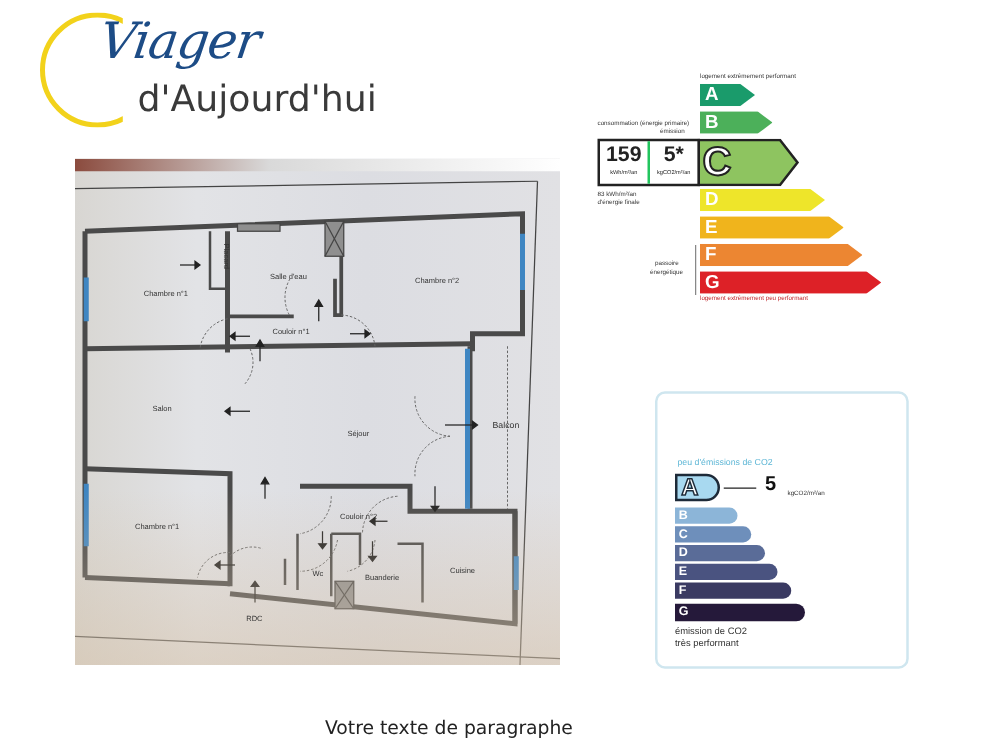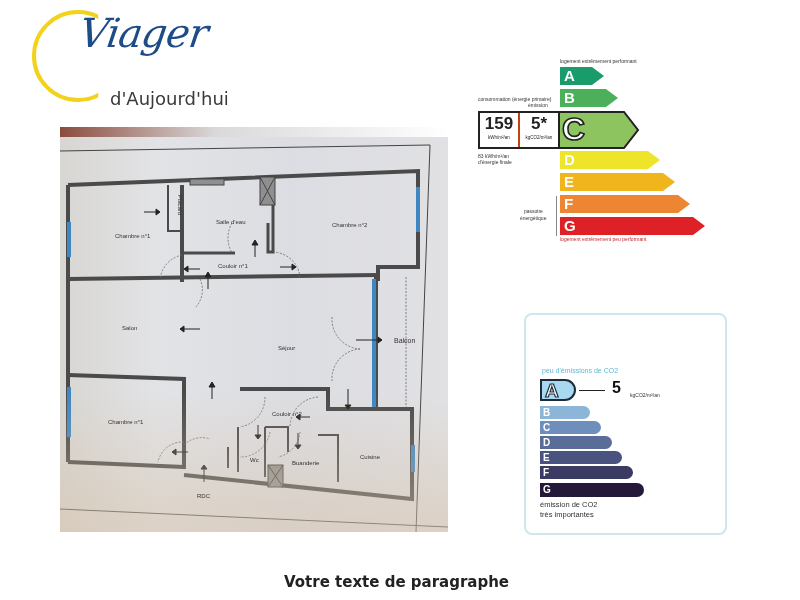--- a/index.html
+++ b/index.html
@@ -3,50 +3,50 @@
 <meta charset="utf-8">
 <style>
   * { box-sizing: border-box; margin: 0; padding: 0; }
   html, body { width: 800px; height: 600px; background: #ffffff; overflow: hidden; }
   body { position: relative; font-family: "Liberation Sans", sans-serif; color: #222; }
 
   
   .logo { position: absolute; left: 18px; top: 4px; width: 280px; height: 100px; }
   .logo-ring { position: absolute; left: 14px; top: 6px; width: 92px; height: 92px; border: 4px solid #f2d21b; border-radius: 50%; clip-path: polygon(0 0, 72% 0, 72% 100%, 0 100%); }
   .logo-viager { position: absolute; left: 62px; top: 6px; font-family: "DejaVu Serif", serif; font-style: italic; font-size: 40px; color: #1d4c86; letter-spacing: -1px; transform: skewX(-8deg); }
-  .logo-sub { position: absolute; left: 92px; top: 58px; font-family: "DejaVu Sans", sans-serif; font-size: 18px; color: #3a3a3a; margin-top: 26px; }
+  .logo-sub { position: absolute; left: 92px; top: 58px; font-family: "DejaVu Sans", sans-serif; font-size: 29px; color: #3a3a3a; }
 
   
   .plan { position: absolute; left: 60px; top: 127px; width: 388px; height: 405px; background: linear-gradient(90deg, #d8d6d2 0%, #e2e3e6 25%, #dcdde2 60%, #e1e1e4 100%); overflow: hidden; }
   .plan::before { content: ""; position: absolute; left: 0; top: 0; right: 0; height: 10px; background: linear-gradient(90deg, #8b4b3e, #d9d9d9 40%, #fff); }
   .plan::after { content: ""; position: absolute; left: 0; bottom: 0; right: 0; height: 140px; background: linear-gradient(180deg, rgba(220,205,185,0) 0%, rgba(215,195,170,.55) 100%); pointer-events: none; }
   .plan svg { position: absolute; left: 0; top: 0; }
   .room-label { position: absolute; font-size: 6px; color: #333; white-space: nowrap; z-index: 2; }
 
   
   .dpe { position: absolute; left: 478px; top: 56px; width: 240px; height: 190px; }
   .dpe-note { position: absolute; font-size: 5px; color: #333; white-space: nowrap; }
   .dpe-bar { position: absolute; left: 82px; height: 18px; color: #fff; font-weight: bold; font-size: 15px; line-height: 18px; padding-left: 4px; clip-path: polygon(0 0, calc(100% - 12px) 0, 100% 50%, calc(100% - 12px) 100%, 0 100%); }
   .dpe-box { position: absolute; left: 0; top: 55px; width: 82px; height: 38px; border: 2px solid #222; display: flex; }
-  .dpe-box .cell { flex: 1; position: relative; border-right: 2px solid #c2410c; text-align: center; }
+  .dpe-box .cell { flex: 1; position: relative; border-right: 2px solid #22c55e; text-align: center; }
   .dpe-box .cell:last-child { border-right: none; }
   .dpe-box .big { font-size: 17px; font-weight: bold; line-height: 22px; display: block; }
   .dpe-box .unit { font-size: 4.5px; display: block; }
 
   
   .ges-card { position: absolute; left: 524px; top: 313px; width: 203px; height: 222px; border: 2px solid #cfe6ef; border-radius: 8px; }
   .ges-title { position: absolute; left: 16px; top: 52px; font-size: 7px; color: #5fb7d6; white-space: nowrap; }
   .ges-bar { position: absolute; left: 14px; height: 13px; color: #fff; font-weight: bold; font-size: 10px; line-height: 13px; padding-left: 3px; border-radius: 0 7px 7px 0; }
   .ges-a { position: absolute; left: 14px; top: 64px; width: 36px; height: 22px; background: #a8d9f0; border: 2px solid #1d2a38; border-radius: 0 12px 12px 0; font-weight: bold; font-size: 19px; color: #fff; -webkit-text-stroke: 1.2px #1d2a38; line-height: 19px; padding-left: 3px; }
   .ges-line { position: absolute; left: 53px; top: 75px; width: 26px; height: 1px; background: #222; }
   .ges-value { position: absolute; left: 86px; top: 64px; font-size: 16px; font-weight: bold; color: #111; }
   .ges-unit { position: absolute; left: 104px; top: 77px; font-size: 5px; color: #333; white-space: nowrap; }
   .ges-bottom { position: absolute; left: 14px; top: 185px; font-size: 7.5px; color: #333; line-height: 10px; }
 
-  .caption { position: absolute; left: 284px; top: 573px; font-family: "DejaVu Sans", sans-serif; font-size: 15px; color: #222; font-weight: bold; }
+  .caption { position: absolute; left: 260px; top: 573px; font-family: "DejaVu Sans", sans-serif; font-size: 15px; color: #222; }
 </style>
 </head>
 <body>
 
 <div class="logo">
   <div class="logo-ring"></div>
   <div class="logo-viager">Viager</div>
   <div class="logo-sub">d'Aujourd'hui</div>
 </div>
 
@@ -210,17 +210,17 @@
   <span class="ges-value">5</span>
   <span class="ges-unit">kgCO2/m²/an</span>
   <div class="ges-bar" style="top:91px;width:50px;background:#8cb5d8;">B</div>
   <div class="ges-bar" style="top:106px;width:61px;background:#6e8fbb;">C</div>
   <div class="ges-bar" style="top:121px;width:72px;background:#5a6c98;">D</div>
   <div class="ges-bar" style="top:136px;width:82px;background:#4a5380;">E</div>
   <div class="ges-bar" style="top:151px;width:93px;background:#3a3a62;">F</div>
   <div class="ges-bar" style="top:168px;width:104px;height:14px;background:#25193a;">G</div>
   <div class="ges-bottom">
     <div>émission de CO2</div>
-    <div>très importantes</div>
+    <div>très performant</div>
   </div>
 </div>
 
 <div class="caption">Votre texte de paragraphe</div>
 
 </body></html>

